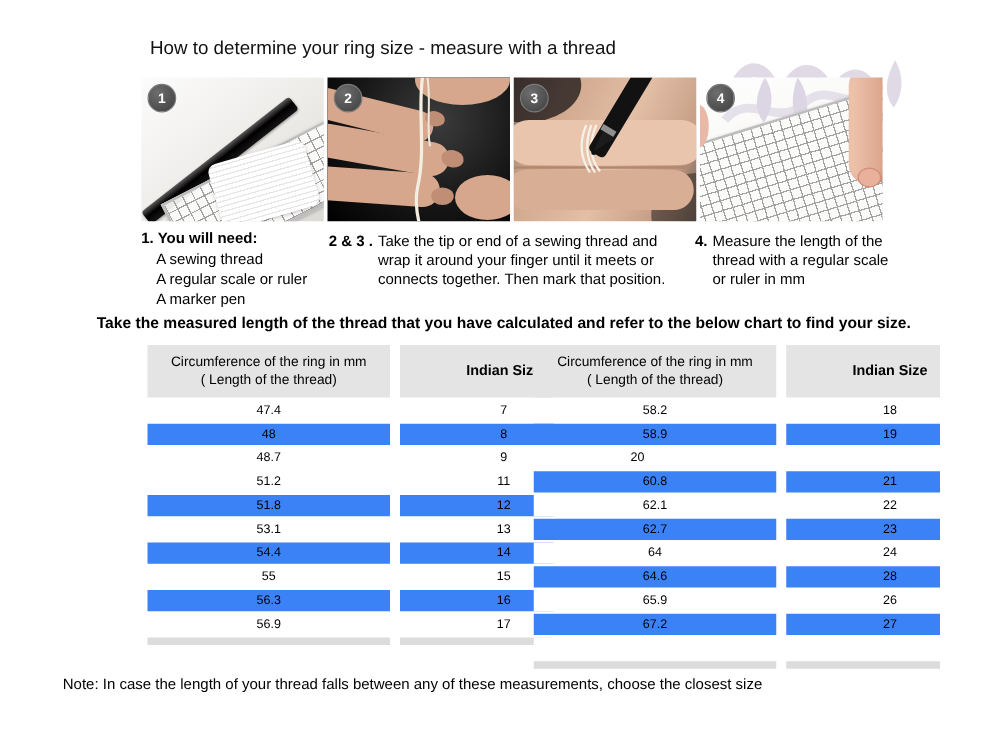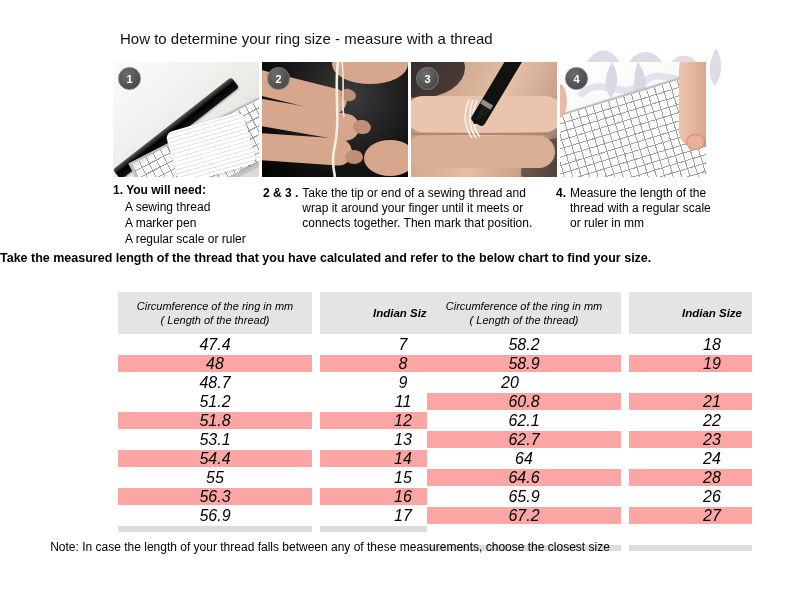--- a/index.html
+++ b/index.html
@@ -54,36 +54,36 @@
   .step1{position:absolute;left:113px;top:0;width:150px;}
   .step1 .hd{font-weight:bold;margin-bottom:2px;}
   .step1 .it{padding-left:12px;margin-top:1px;}
   .step23{position:absolute;left:263px;top:3px;width:292px;display:flex;}
   .step23 .lbl{font-weight:bold;white-space:nowrap;margin-right:4px;}
   .step23 .txt{width:250px;}
   .step4{position:absolute;left:556px;top:3px;width:170px;display:flex;}
   .step4 .lbl{font-weight:bold;margin-right:4px;}
   .step4 .txt{width:152px;}
 
-  .instruction{position:absolute;left:0;top:251px;width:806px;text-align:left;
+  .instruction{position:absolute;left:0;top:251px;width:806px;text-align:center;
                font-size:12.5px;font-weight:bold;}
 
   
-  .sizetable{position:absolute;top:292px;font-style:italic;}
+  .sizetable{position:absolute;top:276px;}
   .sizetable.left{left:118px;}
   .sizetable.right{left:427px;}
   .thead{display:flex;gap:8px;margin-bottom:2px;}
   .hcell{background:#e4e4e4;display:flex;flex-direction:column;align-items:center;justify-content:center;
          height:42px;font-size:11px;text-align:center;line-height:14px;}
   .c1{width:194px;}
   .c2{width:80px;padding-left:43px;}
   .hcell.c2{font-weight:bold;font-size:11.5px;}
   .trow{display:flex;gap:8px;margin-bottom:2px;}
-  .cell{height:17px;font-size:16px;display:flex;align-items:center;justify-content:center;background:#fff;}
-  .trow.stripe .cell{background:#fca5a5;}
+  .cell{height:17px;font-size:10px;display:flex;align-items:center;justify-content:center;background:#fff;}
+  .trow.stripe .cell{background:#3b82f6;}
   .strip-row{display:flex;gap:8px;}
   .strip-row .cell{height:6px;background:#dcdcdc;}
 
   .note{position:absolute;left:0;top:540px;width:660px;text-align:center;font-size:12px;}
 </style>
 </head>
 <body>
 
 <div class="canvas">
 
@@ -153,22 +153,22 @@
       <div class="edge-finger"></div>
       <div class="badge">4</div>
     </div>
 
   </div>
 
   <div class="steps-text">
     <div class="step1">
       <div class="hd">1. You will need:</div>
       <div class="it">A sewing thread</div>
+      <div class="it">A regular scale or ruler</div>
       <div class="it">A marker pen</div>
-      <div class="it">A regular scale or ruler</div>
     </div>
     <div class="step23">
       <span class="lbl">2 &amp; 3 .</span>
       <span class="txt">Take the tip or end of a sewing thread and wrap it around your finger until it meets or connects together. Then mark that position.</span>
     </div>
     <div class="step4">
       <span class="lbl">4.</span>
       <span class="txt">Measure the length of the thread with a regular scale or ruler in mm</span>
     </div>
   </div>

